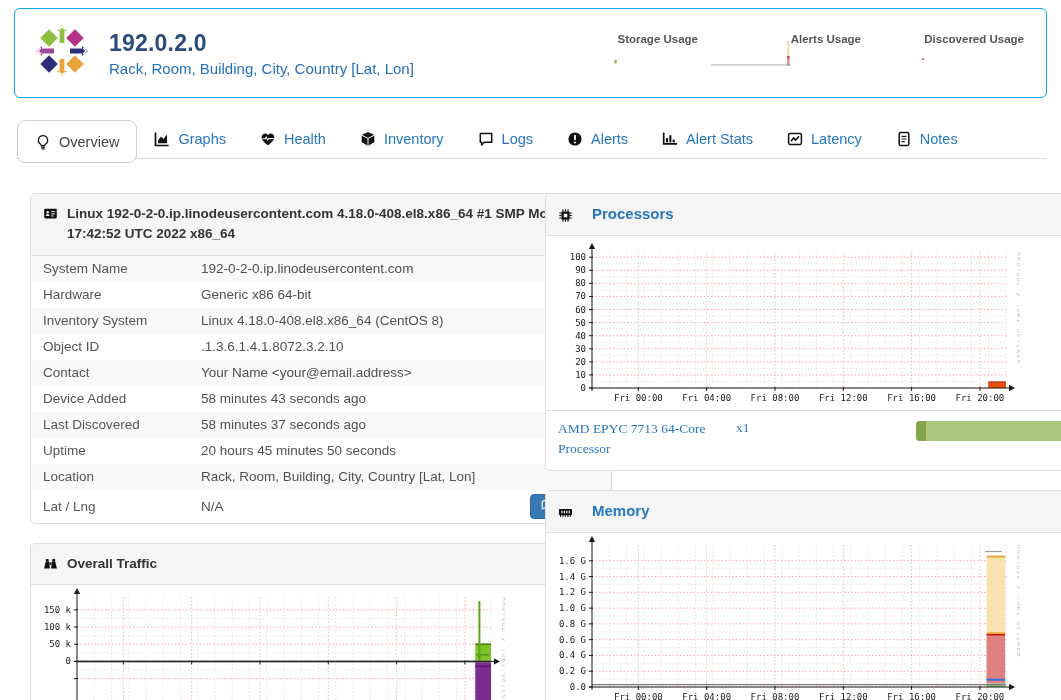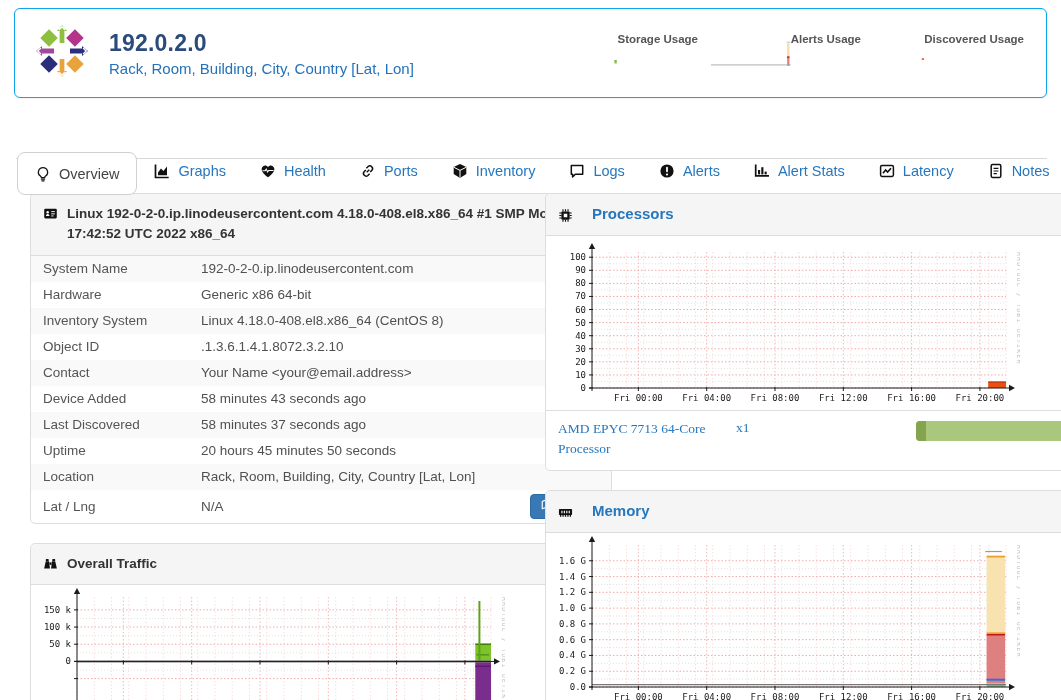--- a/index.html
+++ b/index.html
@@ -15,21 +15,21 @@
   .dev-loc { font-size:15px; color:#2471b9; margin-top:3px; }
   .minis { margin-left:auto; display:flex; align-items:flex-end; gap:13px; padding-right:4px; }
   .mini { width:150px; display:flex; flex-direction:row; }
   .mini svg { display:block; height:45px; width:150px; }
   .mini .lbl { text-align:center; font-size:11.5px; font-weight:bold; color:#555; margin-top:2px; white-space:nowrap; }
 
   
   .tabs-row { margin:22px 14px 0; position:relative; display:flex; align-items:flex-start; height:44px; }
   .tabs-line { position:absolute; left:2px; right:0; top:38px; height:0; border-bottom:1px solid #d8d8d8; }
   .tab { position:relative; display:flex; align-items:center; gap:8px; padding:0 17px; height:38px;
-    font-size:14.5px; color:#2677bd; cursor:pointer; white-space:nowrap;margin-top:32px; }
+    font-size:14.5px; color:#2677bd; cursor:pointer; white-space:nowrap; }
   .tab .ticon { color:#111; display:flex; }
   .tab.active { border:1px solid #d0d0d0; border-radius:8px; background:#fff; height:43px; color:#444; z-index:2; margin-left:3px; }
 
   
   .content { display:flex; gap:29px; margin:29px 30px 0; align-items:flex-start; }
   .col { width:486px; display:flex; flex-direction:column; }
   .panel { border:1px solid #ddd; border-radius:5px; background:#fff; width:582px; }
   .panel-h { background:#f5f5f5; border-bottom:1px solid #ddd; border-radius:5px 5px 0 0;
     padding:10px 12px; font-weight:bold; font-size:13.5px; color:#333; display:flex; gap:9px; align-items:flex-start; line-height:1.5; }
   .panel-h .picon { display:flex; margin-top:2px; color:#111; }
@@ -138,32 +138,20 @@
     <span>Graphs</span>
         </div>
         <div class="tab">
           <span class="ticon">
             <svg width="16" height="16" viewBox="0 0 16 16" aria-hidden="true">
               <path d="M8 14.2C2.6 10.4 1 7.2 1.9 4.9 2.6 3 4.6 2 6.3 2.7c.8.3 1.3.8 1.7 1.6.4-.8.9-1.3 1.7-1.6 1.7-.7 3.7.3 4.4 2.2.9 2.3-.7 5.5-6.1 9.3z" fill="currentColor"></path>
               <path d="M2.4 7.8h2.8l1-1.7 1.4 2.8 1-1.4h5" stroke="#fff" stroke-width="1.1" fill="none"></path>
             </svg>
           </span>
     <span>Health</span>
-        </div>
-        <div class="tab">
-          <span class="ticon">
-            <svg width="16" height="16" viewBox="0 0 16 16" aria-hidden="true">
-              <g fill="none" stroke="currentColor">
-                <path d="M6.7 9.3 9.3 6.7" stroke-width="1.4"></path>
-                <path d="M5.8 7 4.1 8.7a2.7 2.7 0 0 0 3.8 3.8l1.7-1.7" stroke-width="1.5"></path>
-                <path d="M10.2 9 11.9 7.3a2.7 2.7 0 0 0-3.8-3.8L6.4 5.2" stroke-width="1.5"></path>
-              </g>
-            </svg>
-          </span>
-    <span>Ports</span>
         </div>
         <div class="tab">
           <span class="ticon">
             <svg width="16" height="16" viewBox="0 0 16 16" aria-hidden="true">
               <path d="M8 1 14.3 4.1v7L8 15 1.7 11.1v-7z" fill="currentColor"></path>
               <path d="M1.9 4.3 8 7.4l6.1-3.1M8 7.4v7.3" stroke="#fff" stroke-width="1" fill="none"></path>
             </svg>
           </span>
     <span>Inventory</span>
         </div>

